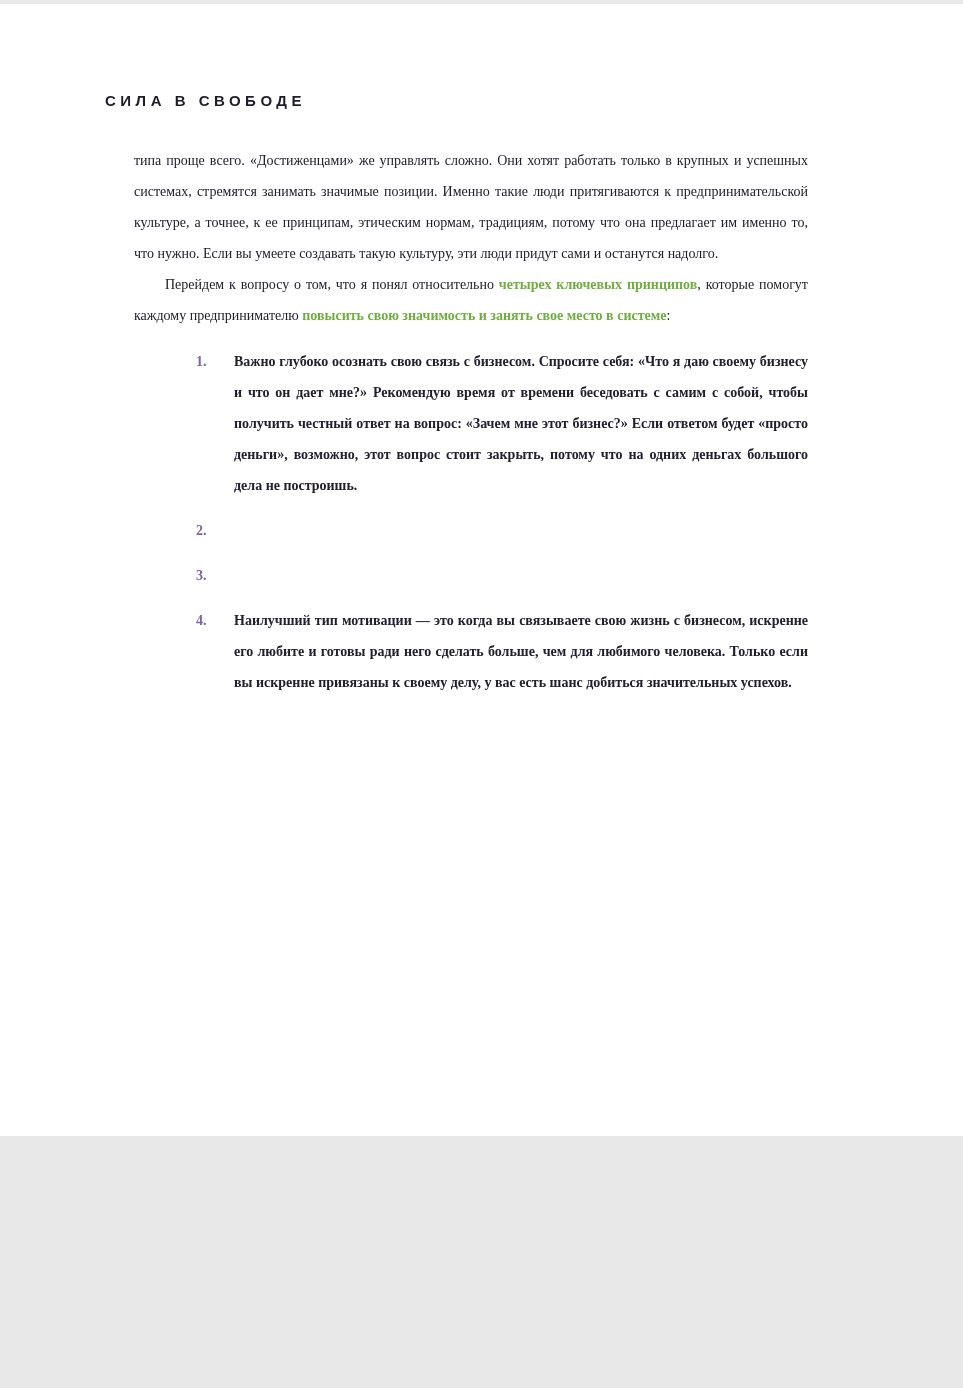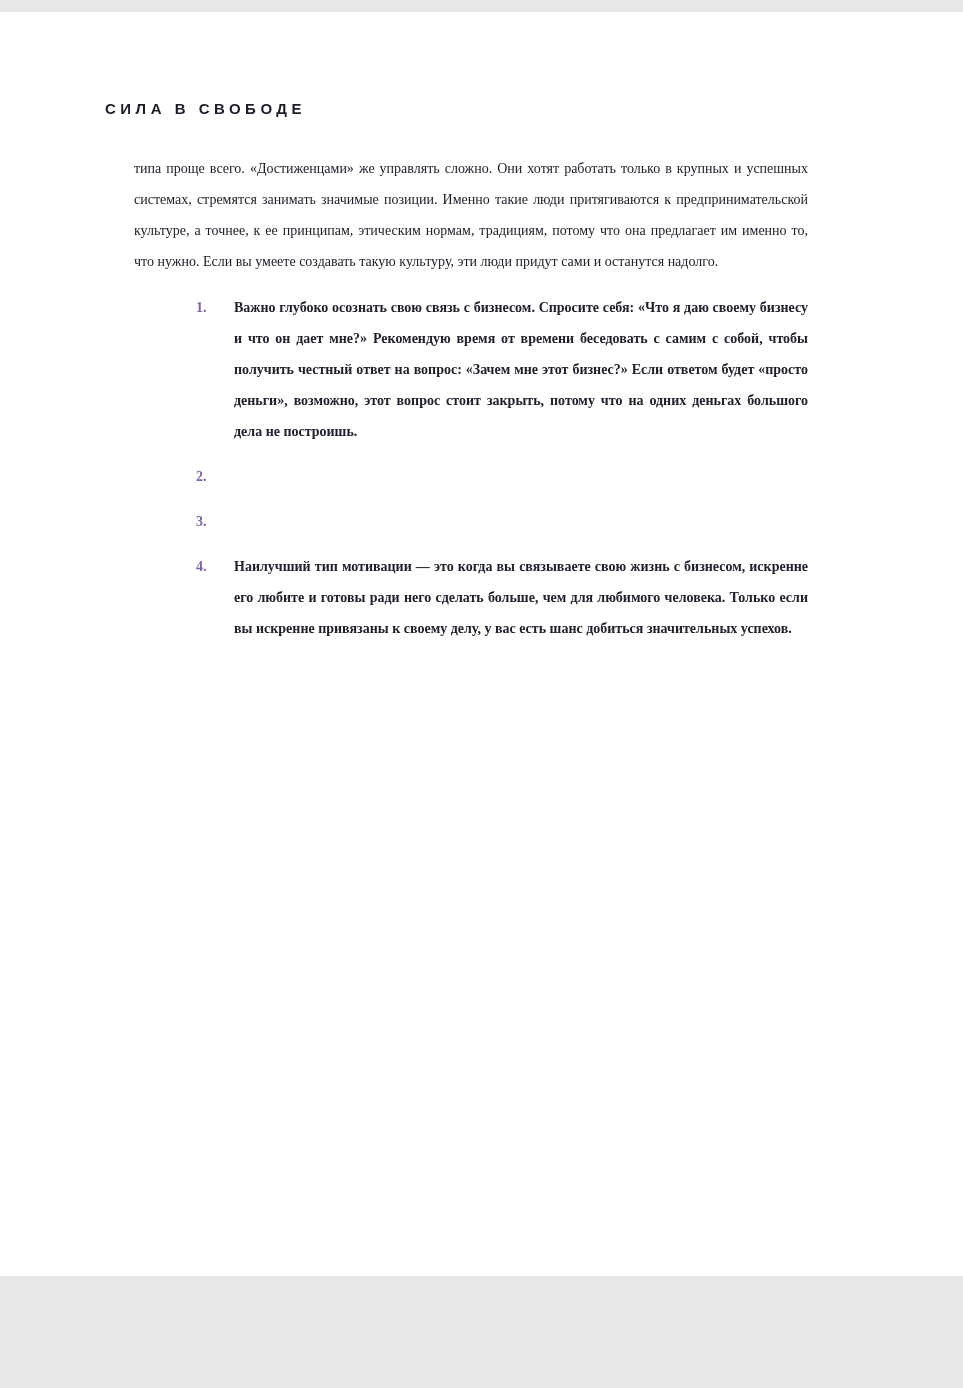--- a/index.html
+++ b/index.html
@@ -1,22 +1,22 @@
 <!DOCTYPE html>
 <html lang="ru"><head>
 <meta charset="utf-8">
 <style>
   html,body{margin:0;padding:0;background:#e8e8e8;}
   .page{
     position:relative;
-    width:963px;height:1264px;
+    width:963px;height:1132px;
     background:#ffffff;
     font-family:"Liberation Serif", serif;
     color:#20202f;
-    margin:12px auto;
+    margin:4px auto;
     overflow:hidden;
   }
   .running-head{
     position:absolute;
     left:105px;top:88px;
     font-family:"Liberation Sans", sans-serif;
     font-size:15px;
     font-weight:700;
     letter-spacing:4.5px;
     color:#1d1d2c;
@@ -64,20 +64,21 @@
 <body>
 
 <div class="page">
 
   <div class="running-head">СИЛА В СВОБОДЕ</div>
 
   <div class="content">
 
     <p class="para">типа проще всего. «Достиженцами» же управлять сложно. Они хотят работать только в крупных и успешных системах, стремятся занимать значимые позиции. Именно такие люди притягиваются к предпринимательской культуре, а точнее, к ее принципам, этическим нормам, традициям, потому что она предлагает им именно то, что нужно. Если вы умеете создавать такую культуру, эти люди придут сами и останутся надолго.</p>
 
+    <p class="para indent"><span>Перейдем к вопросу о том, что я понял относительно </span><span class="green">четырех ключевых принципов</span><span>, которые помогут каждому предпринимателю </span><span class="green">повысить свою значимость и занять свое место в системе</span><span>:</span></p>
 
     <div class="list">
 
       <div class="list-item">
         <span class="num">1.</span>
         <span class="li-text">Важно глубоко осознать свою связь с бизнесом. Спросите себя: «Что я даю своему бизнесу и что он дает мне?» Рекомендую время от времени беседовать с самим с собой, чтобы получить честный ответ на вопрос: «Зачем мне этот бизнес?» Если ответом будет «просто деньги», возможно, этот вопрос стоит закрыть, потому что на одних деньгах большого дела не построишь.</span>
       </div>
 
       <div class="list-item">
         <span class="num">2.</span>

